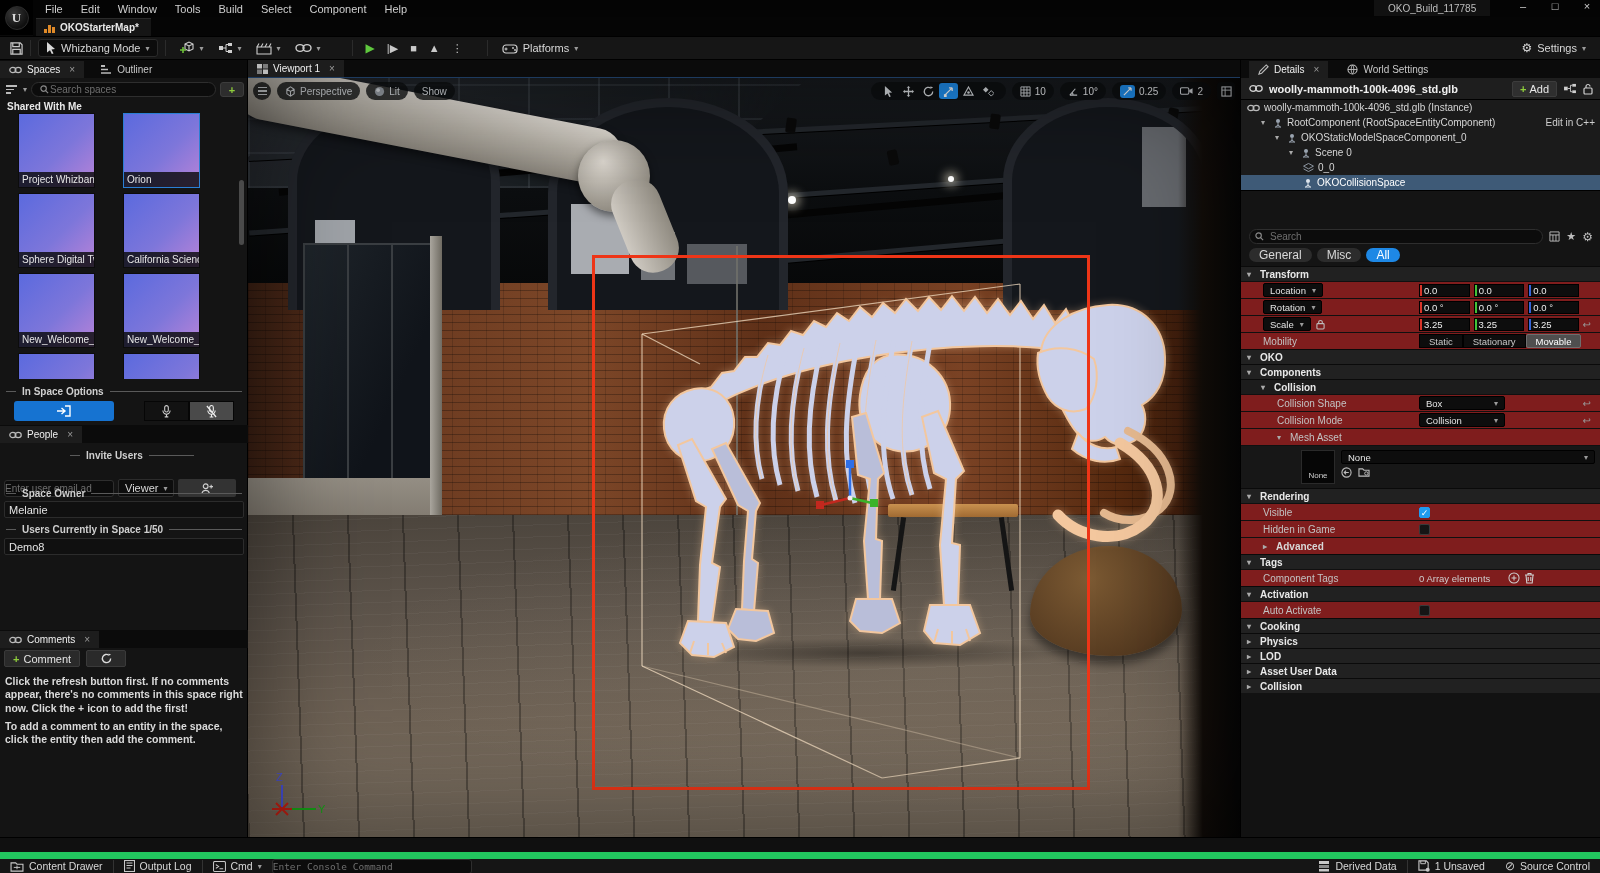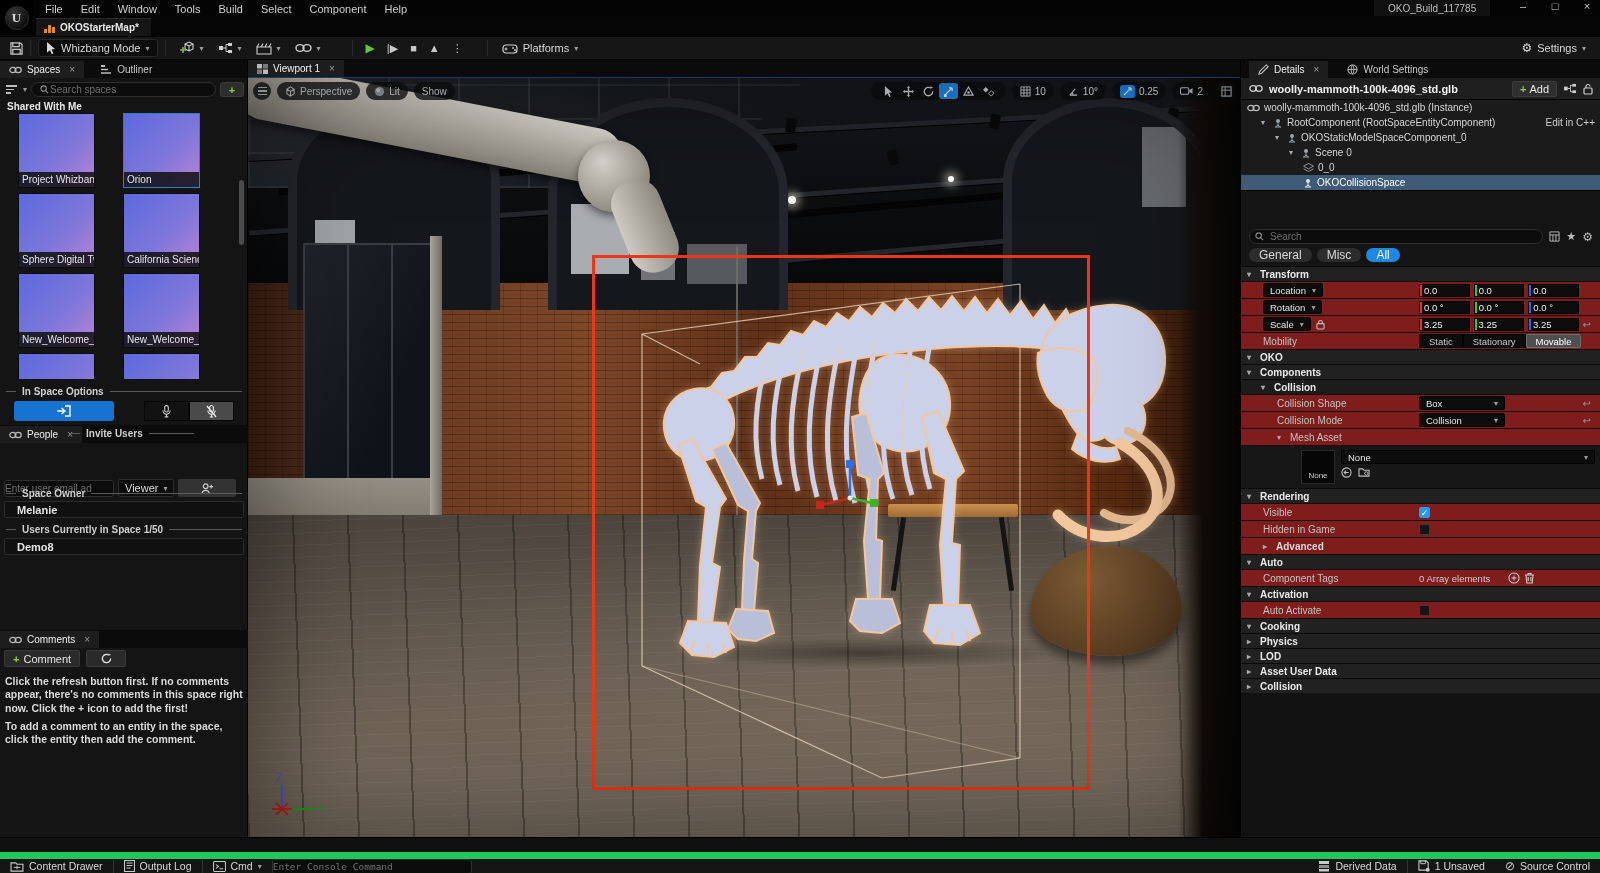--- a/index.html
+++ b/index.html
@@ -30,42 +30,42 @@
   #settings-btn { margin-left:auto; margin-right:14px; display:flex; gap:5px; align-items:center; color:#d8d8d8; }
 
   
   .tabbar { height:18px; background:#0b0b0b; display:flex; align-items:flex-end; }
   .ptab { height:17px; display:flex; align-items:center; gap:5px; padding:0 9px; font-size:10px; color:#c9c9c9; }
   .ptab.active { background:#1d1d1d; color:#efefef; }
   .ptab .x { color:#9a9a9a; margin-left:4px; font-size:10px; }
   .divider-label { display:flex; align-items:center; gap:6px; color:#cfcfcf; font-size:10px; font-weight:bold; padding:0 6px; }
   .divider-label::before { content:""; width:10px; height:1px; background:#5a5a5a; }
   .divider-label::after { content:""; flex:1; height:1px; background:#5a5a5a; }
-  .dark-row { background:#101010; border:1px solid #2c2c2c; border-radius:2px; color:#e4e4e4; display:flex; align-items:center; padding:0 12px;font-weight:bold; }
+  .dark-row { background:#101010; border:1px solid #2c2c2c; border-radius:2px; color:#e4e4e4; display:flex; align-items:center; padding:0 4px; }
   input { background:#0c0c0c; border:1px solid #2e2e2e; border-radius:3px; color:#d8d8d8; font-family:"Liberation Sans",sans-serif; font-size:10px; outline:none; }
   input::placeholder { color:#6f6f6f; }
   svg.ic { display:block; }
 
   
   #left { position:absolute; left:0; top:60px; width:248px; height:777px; background:#141414; border-right:1px solid #000; }
   #spaces-search-row { position:absolute; left:0; top:19px; width:248px; height:21px; display:flex; align-items:center; gap:4px; padding:0 4px; }
   #shared-label { position:absolute; left:7px; top:41px; font-weight:bold; color:#e8e8e8; font-size:10px; }
   #space-grid { position:absolute; left:18px; top:53px; width:212px; height:266px; overflow:hidden; display:flex; flex-wrap:wrap; gap:5px 28px; }
   .space-card { width:77px; height:75px; position:relative; background:linear-gradient(135deg,#5b6ade 0%, #7d76da 55%, #b883d8 100%); border:1px solid #0c0c0c; }
   .space-card.sel { border:1px solid #2a7fd4; }
   .space-card .lbl { position:absolute; left:0; right:0; bottom:0; height:15px; background:rgba(10,10,10,.82); color:#e6e6e6; font-size:10px; padding:2px 3px; white-space:nowrap; overflow:hidden; }
   #spaces-scroll { position:absolute; right:3px; top:120px; width:5px; height:65px; background:#4a4a4a; border-radius:3px; }
   #inspace-div { position:absolute; left:0; top:326px; width:248px; }
   #inspace-btns { position:absolute; left:0; top:340px; width:248px; height:22px; display:flex; align-items:center; justify-content:space-between; padding:0 14px; }
   #leave-btn { width:100px; height:20px; background:#1673d1; border-radius:3px; display:flex; align-items:center; justify-content:center; }
   #mic-group { display:flex; }
   .mic-btn { width:45px; height:20px; display:flex; align-items:center; justify-content:center; background:#121212; border:1px solid #060606; }
   .mic-btn.active { background:#4a4a4a; }
   #people-bar { position:absolute; left:0; top:365px; width:248px; }
-  #invite-div { position:absolute; left:0; top:368px; width:200px; }
+  #invite-div { position:absolute; left:0; top:390px; width:200px; }
   #invite-row { position:absolute; left:4px; top:402px; width:240px; height:20px; display:flex; gap:4px; align-items:center;margin-top:16px; }
   #viewer-dd { height:18px; background:#0d0d0d; border:1px solid #2c2c2c; border-radius:2px; display:flex; align-items:center; gap:5px; padding:0 6px; color:#d8d8d8; }
   #invite-btn { width:58px; height:18px; background:#333; border-radius:2px; display:flex; align-items:center; justify-content:center; }
   #owner-div { position:absolute; left:0; top:428px; width:248px; }
   #owner-row { position:absolute; left:4px; top:441px; width:240px; height:17px; }
   #users-div { position:absolute; left:0; top:464px; width:248px; }
   #user-row { position:absolute; left:4px; top:478px; width:240px; height:17px; }
   #comments-bar { position:absolute; left:0; top:570px; width:248px; }
   #comments-btns { position:absolute; left:4px; top:590px; display:flex; gap:6px; align-items:center; }
   #comment-btn { height:17px; background:#2a2a2a; border:1px solid #3a3a3a; border-radius:2px; display:flex; align-items:center; gap:4px; padding:0 8px; color:#e4e4e4; }
@@ -919,21 +919,21 @@
       </div>
       <div class="prow">
         <div class="plabel" style="font-weight:bold;color:#d8d8d8">
           <span class="tcaret">▸</span>
           <span>Advanced</span>
         </div>
       </div>
 
       <div class="cat">
         <span class="tcaret">▾</span>
-        <span>Auto</span>
+        <span>Tags</span>
       </div>
       <div class="prow">
         <div class="plabel">Component Tags</div>
         <div class="pval">
           <span style="color:#cfcfcf;font-size:9.5px">0 Array elements</span>
           <svg class="ic" style="margin-left:14px" width="12" height="12" viewBox="0 0 13 13">
               <circle cx="6.5" cy="6.5" r="5.5" fill="none" stroke="#cfcfcf" stroke-width="1.1"></circle>
               <path d="M6.5 3.8 V9.2 M3.8 6.5 H9.2" stroke="#cfcfcf" stroke-width="1.1"></path>
             </svg>
           <svg class="ic" width="11" height="12" viewBox="0 0 11 12">

